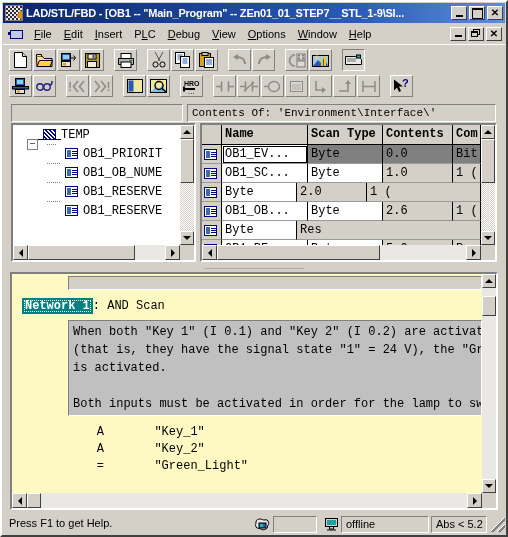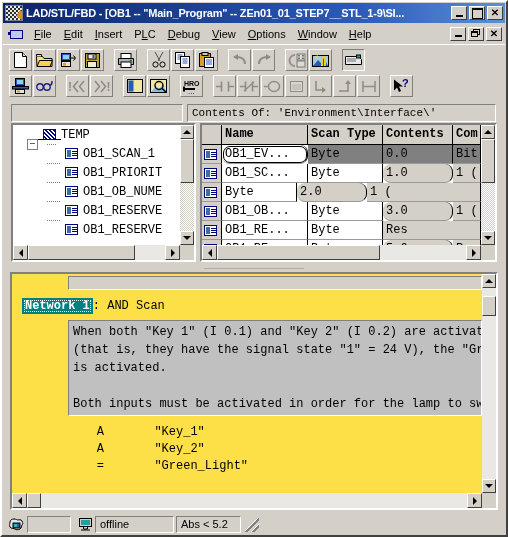--- a/index.html
+++ b/index.html
@@ -223,22 +223,22 @@
     line-height:16px;
   }
   .trow.head .tcell{ border-bottom:1px solid #000; background:#d4d0c8;}
   .c-ico{ width:20px; flex:none; background:#d4d0c8; border-right:1px solid #000;
           display:flex;align-items:center;justify-content:center;}
   .c-name{ width:86px; flex:none; background:#fff;}
   .c-type{ width:75px; flex:none; background:#fff;}
   .c-addr{ width:70px; flex:none; background:#fff;}
   .c-com{ flex:1; background:#fff;}
   .trow.sel .c-type,.trow.sel .c-addr,.trow.sel .c-com{ background:#808080; color:#000;}
-  .trow.sel .c-name{ background:#fff; outline:1px solid #000; outline-offset:-2px;border-radius:8px;}
-  .shade .c-addr{ background:#d4d0c8;border-radius:8px; }
+  .trow.sel .c-name{ background:#fff; outline:1px solid #000; outline-offset:-2px;}
+  .shade .c-addr{ background:#d4d0c8; }
   .shade .c-com{ background:#d4d0c8; }
   
   .vsb{ position:absolute; right:0; top:0; bottom:15px; width:14px; background:
         repeating-conic-gradient(#fff 0% 25%, #d4d0c8 0% 50%) 50%/2px 2px; }
   .hsb{ position:absolute; left:0; right:14px; bottom:0; height:15px; background:
         repeating-conic-gradient(#fff 0% 25%, #d4d0c8 0% 50%) 50%/2px 2px; }
   .corner{ position:absolute; right:0; bottom:0; width:14px;height:15px;background:#d4d0c8;}
   .sbbtn{
     background:#d4d0c8; border:1px solid;
     border-top-color:#ffffff;border-left-color:#ffffff;
@@ -263,21 +263,21 @@
   
   .code-area{
     margin: 0 8px; height:238px;
     background:#fff;
     border:2px solid;
     border-top-color:#808080;border-left-color:#808080;
     border-right-color:#ffffff;border-bottom-color:#ffffff;
     box-sizing:border-box; position:relative; overflow:hidden;
   }
   .code-inner{ position:absolute; left:0;top:0;right:14px;bottom:15px; overflow:hidden;
-    font-family:"Liberation Mono", monospace; font-size:12px; background:#fde047;}
+    font-family:"Liberation Mono", monospace; font-size:12px; background:#fef9c3;}
   .code-topbar{ height:14px; margin:2px 0 0 56px; background:#d4d0c8;
     border:1px solid; border-top-color:#808080;border-left-color:#808080;
     border-right-color:#ffffff;border-bottom-color:#ffffff; box-sizing:border-box;}
   .net-line{ margin:8px 0 0 10px; white-space:nowrap; line-height:16px;}
   .net-tag{
     background:#008080; color:#fff; font-weight:bold; padding:1px 3px;
     outline:1px dotted #ffffff; outline-offset:-3px;
   }
   .comment-box{
     margin:6px 0 0 56px; background:#c0c0c0;
@@ -299,22 +299,22 @@
     border:1px solid;
     border-top-color:#808080;border-left-color:#808080;
     border-right-color:#ffffff;border-bottom-color:#ffffff;
     font-size:11px; color:#000; line-height:15px; padding-left:4px;
     white-space:nowrap; overflow:hidden;
   }
   .s-help{ flex:1; border:none; padding-left:6px;}
   .s-ico{ width:22px; display:flex;align-items:center;justify-content:center;border:none;}
   .s-small{ width:44px;}
   .s-pc{ width:20px; border:none; display:flex;align-items:center;justify-content:center;}
-  .s-off{ width:79px;}
-  .s-abs{ width:65px;}
+  .s-off{ width:88px;}
+  .s-abs{ width:56px;}
   .grip{ width:14px;height:14px;position:relative;margin-left:2px;}
   .grip:before{
     content:""; position:absolute;inset:0;
     background:
       linear-gradient(135deg, transparent 45%, #fff 45%, #fff 55%, transparent 55%),
       linear-gradient(135deg, transparent 70%, #fff 70%, #fff 80%, transparent 80%);
   }
   .grip:after{
     content:""; position:absolute;inset:0;
     background:
@@ -607,28 +607,20 @@
             </span>
             <span class="tlabel">TEMP</span>
           </div>
 
           <div class="tnode child">
             <div class="indent">
                 <div class="vline"></div>
                 <div class="elbow" style="left:34px;width:14px"></div>
               </div>
             <span class="ticon"></span>
-            <span class="tlabel">OB1_SCAN_1</span>
-          </div>
-          <div class="tnode child">
-            <div class="indent">
-                <div class="vline"></div>
-                <div class="elbow" style="left:34px;width:14px"></div>
-              </div>
-            <span class="ticon"></span>
             <span class="tlabel">OB1_PRIORIT</span>
           </div>
           <div class="tnode child">
             <div class="indent">
                 <div class="vline"></div>
                 <div class="elbow" style="left:34px;width:14px"></div>
               </div>
             <span class="ticon"></span>
             <span class="tlabel">OB1_OB_NUME</span>
           </div>
@@ -705,28 +697,27 @@
             <div class="tcell c-type">Byte</div>
             <div class="tcell c-addr">2.0</div>
             <div class="tcell c-com">1 (</div>
           </div>
           <div class="trow shade">
             <div class="tcell c-ico">
                 <span class="ticon"></span>
               </div>
             <div class="tcell c-name">OB1_OB...</div>
             <div class="tcell c-type">Byte</div>
-            <div class="tcell c-addr">3.0</div>
+            <div class="tcell c-addr">2.6</div>
             <div class="tcell c-com">1 (</div>
           </div>
           <div class="trow shade">
             <div class="tcell c-ico">
                 <span class="ticon"></span>
               </div>
-            <div class="tcell c-name">OB1_RE...</div>
             <div class="tcell c-type">Byte</div>
             <div class="tcell c-com">Res</div>
           </div>
           <div class="trow shade">
             <div class="tcell c-ico">
                 <span class="ticon"></span>
               </div>
             <div class="tcell c-name">OB1 RE...</div>
             <div class="tcell c-type">Byte</div>
             <div class="tcell c-addr">5.0</div>
@@ -790,20 +781,21 @@
         </div>
       <div class="sbthumb" style="left:15px;top:0;width:14px;height:15px"></div>
       <div class="sbbtn" style="right:0;top:0;width:15px;height:15px">
           <i class="arr right"></i>
         </div>
     </div>
     <div class="corner"></div>
   </div>
 
   <div class="statusbar">
+    <div class="sfield s-help">Press F1 to get Help.</div>
     <div class="sfield s-ico">
       <svg width="17" height="14" viewBox="0 0 17 14">
           <path d="M2 4c0-2 2-3 4-3s3 1 4 1 3-1 4 1 1 3 0 4 0 3-2 4-4 1-5 0-4 0-5-2 0-3 0-5z" fill="#e8e8e8" stroke="#000"></path>
           <rect x="5" y="5" width="7" height="5" fill="#2a5ab8" stroke="#000"></rect>
           <rect x="6" y="6" width="3" height="3" fill="#20c0a0"></rect>
         </svg>
     </div>
     <div class="sfield s-small"></div>
     <div class="sfield s-pc">
       <svg width="13" height="13" viewBox="0 0 13 13">

